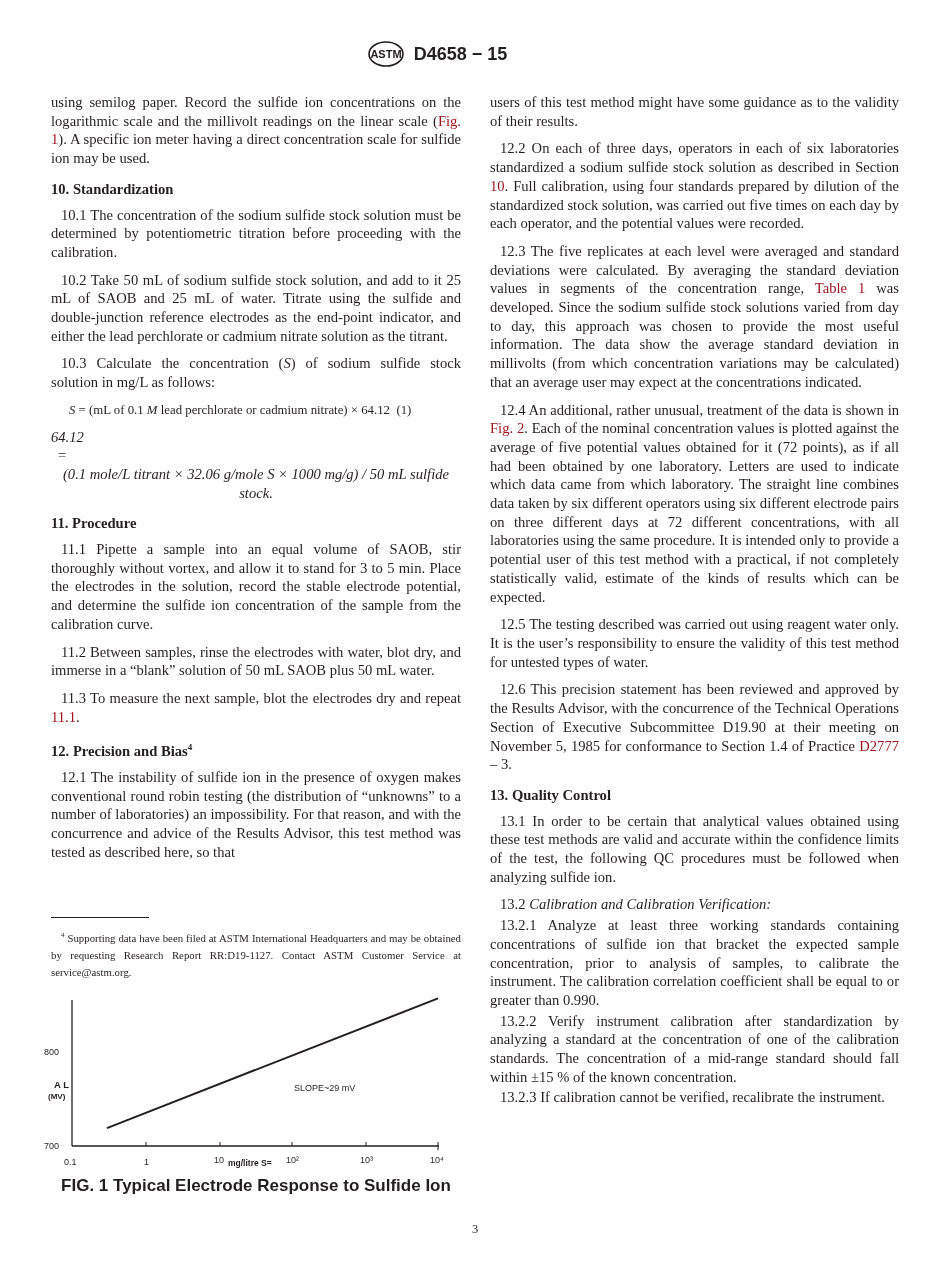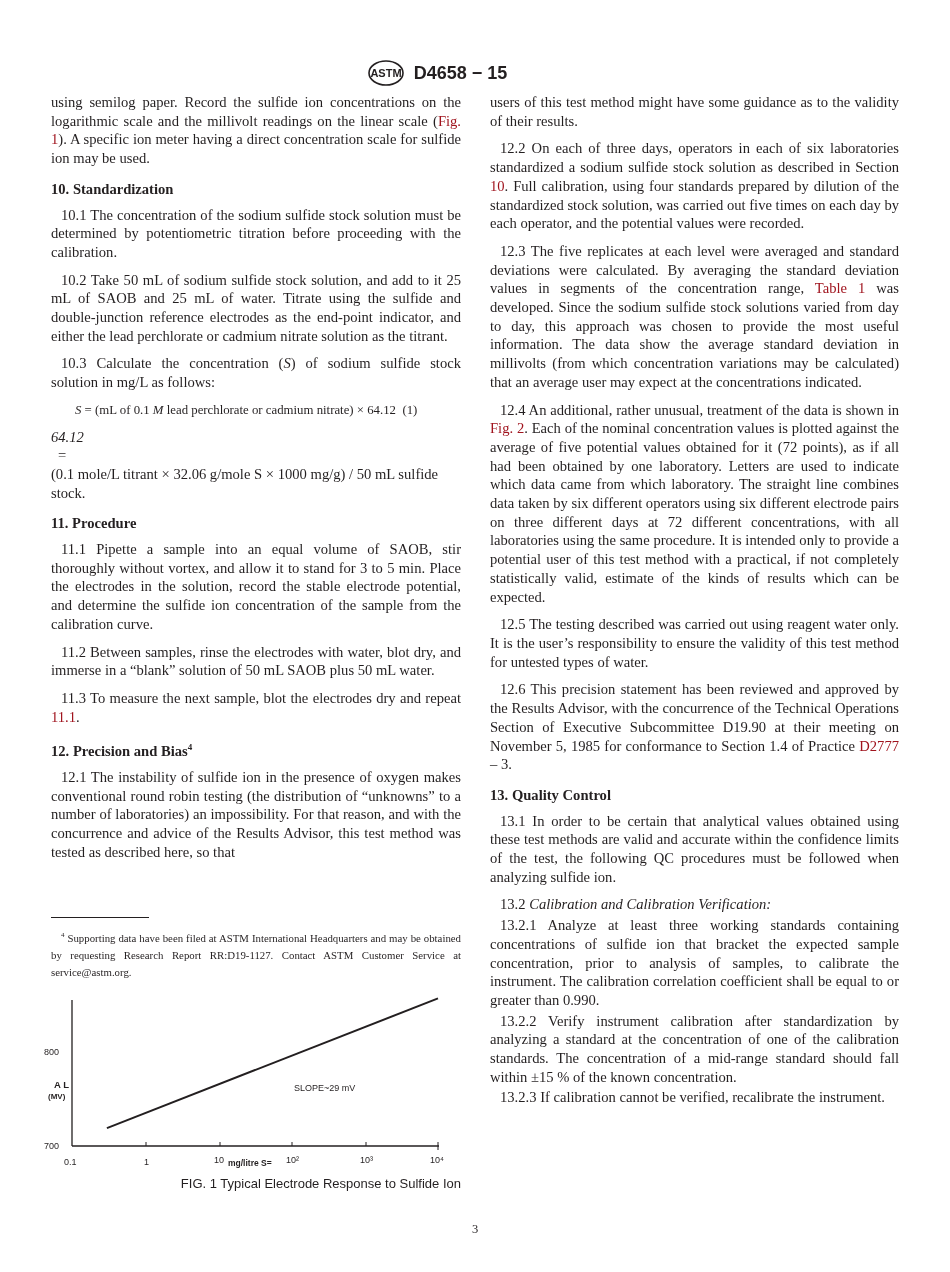--- a/index.html
+++ b/index.html
@@ -1,41 +1,41 @@
 <!DOCTYPE html>
 <html><head>
 <meta charset="utf-8">
 <style>
   html, body { margin:0; padding:0; background:#fff; }
   body { width:950px; height:1272px; position:relative; overflow:hidden;
          font-family:"Liberation Serif", serif; color:#231f20; }
-  .header { position:absolute; top:60px; left:0; width:873px; text-align:center; height:28px; }
+  .header { position:absolute; top:41px; left:0; width:873px; text-align:center; height:28px; }
   .header .logo { display:inline-block; vertical-align:middle; width:40px; height:26px; }
   .header .docid { display:inline-block; vertical-align:middle; font-family:"Liberation Sans", sans-serif;
                    font-weight:bold; font-size:18px; margin-left:4px; }
   .col { position:absolute; top:93px; font-size:14.6px; line-height:18.7px; text-align:justify; }
   .col.left { left:51px; width:410px; }
   .col.right { left:490px; width:409px; }
   p { margin:0 0 9px 0; text-indent:10px; }
   p.noind { text-indent:0; }
   h2 { font-size:14.6px; font-weight:bold; margin:12px 0 7px 0; }
   h2 sup { font-size:9px; }
   .lnk { color:#a0141e; }
-  .eq { font-size:12.8px; margin:0 0 8px 24px; text-indent:0; white-space:nowrap; }
+  .eq { font-size:12.8px; margin:0 0 8px 18px; text-indent:0; white-space:nowrap; }
   .where { margin:0; text-indent:0; }
   .defrow { display:flex; margin-bottom:10px;flex-direction:column; }
   .defrow .sym { width:44px; font-style:italic; }
   .defrow .eqs { width:22px; text-align:center; }
-  .defrow .def { flex:1; text-align:left; }
+  .defrow .def { flex:1; text-align:center;font-style:italic; }
   .footrule { position:absolute; left:51px; top:917px; width:98px; border-top:1px solid #231f20; }
   .footnote { position:absolute; left:51px; top:927px; width:410px; font-size:10.8px; line-height:17px; text-align:justify; text-indent:10px; }
   .footnote sup { font-size:7px; }
   .figure { position:absolute; left:32px; top:990px; width:430px; height:210px; }
-  .figcap { position:absolute; left:51px; top:1176px; width:410px; text-align:right;
-            font-family:"Liberation Sans", sans-serif; font-weight:normal; font-size:13px; }
+  .figcap { position:absolute; left:51px; top:1176px; width:410px; text-align:center;
+            font-family:"Liberation Sans", sans-serif; font-weight:bold; font-size:17px; }
   .pagenum { position:absolute; top:1222px; left:0; width:950px; text-align:center; font-size:12.5px; }
   .ital { font-style:italic; }
 </style>
 </head>
 <body>
 
 <div class="header">
   <svg class="logo" viewBox="0 0 40 26">
     <ellipse cx="20" cy="13" rx="17" ry="12" fill="none" stroke="#231f20" stroke-width="1.6"></ellipse>
     <text x="20" y="17" text-anchor="middle" font-family="Liberation Sans, sans-serif" font-weight="bold" font-size="11" fill="#231f20">ASTM</text>

